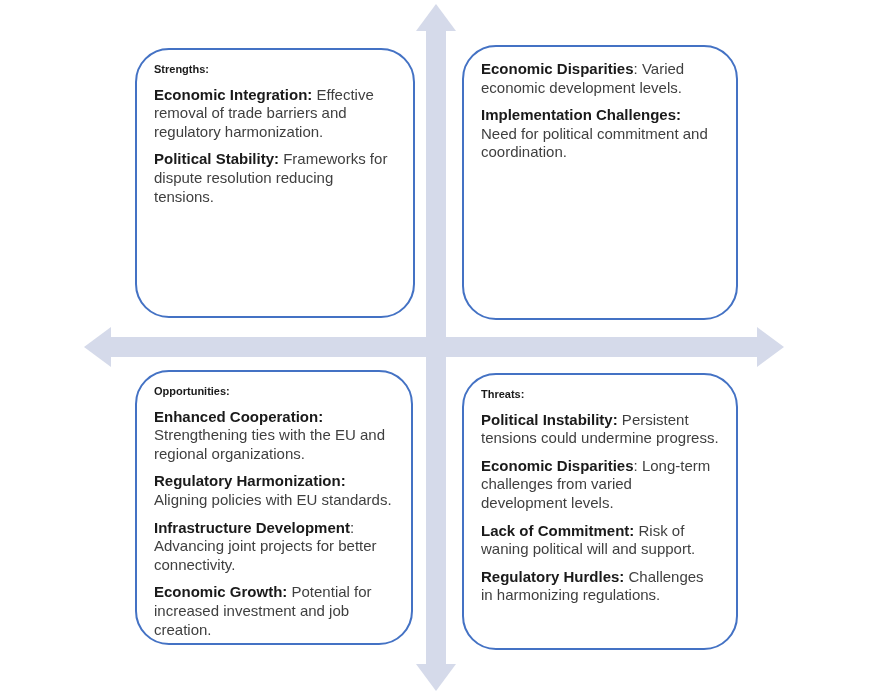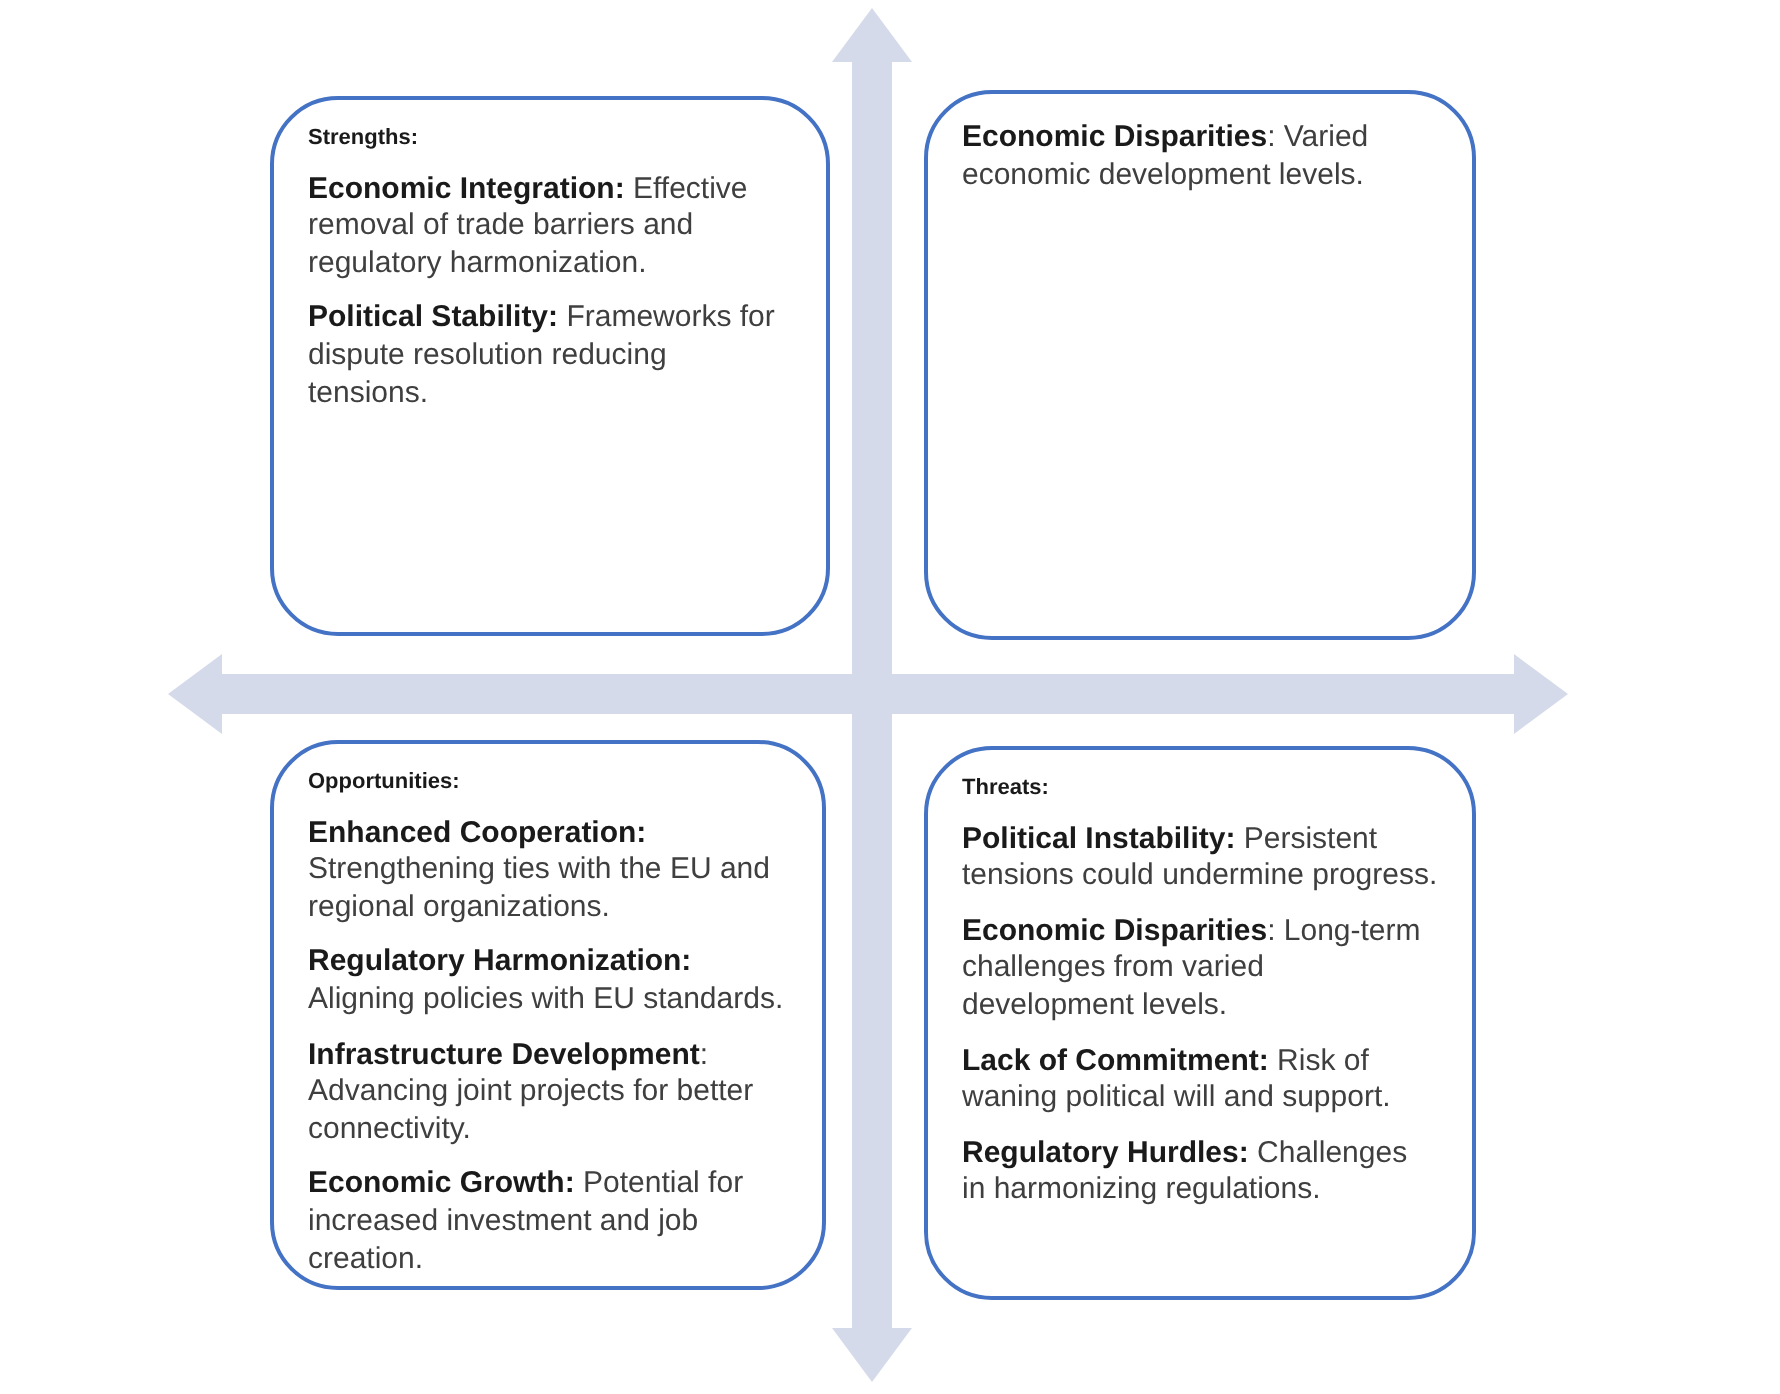--- a/index.html
+++ b/index.html
@@ -98,20 +98,21 @@
   <div class="ah ah-right"></div>
 
   <div class="box box-strengths">
     <h2>Strengths:</h2>
     <p><span class="term">Economic Integration:</span><span> Effective removal of trade barriers and regulatory harmonization.</span></p>
     <p><span class="term">Political Stability:</span><span> Frameworks for dispute resolution reducing tensions.</span></p>
   </div>
 
   <div class="box box-weaknesses">
     <p><span class="term">Economic Disparities</span><span>: Varied economic development levels.</span></p>
+    <p><span class="term">Implementation Challenges:</span><span> Need for political commitment and coordination.</span></p>
   </div>
 
   <div class="box box-opportunities">
     <h2>Opportunities:</h2>
     <p><span class="term">Enhanced Cooperation:</span><span> Strengthening ties with the EU and regional organizations.</span></p>
     <p><span class="term">Regulatory Harmonization:</span><span> Aligning policies with EU standards.</span></p>
     <p><span class="term">Infrastructure Development</span><span>: Advancing joint projects for better connectivity.</span></p>
     <p><span class="term">Economic Growth:</span><span> Potential for increased investment and job creation.</span></p>
   </div>
 

